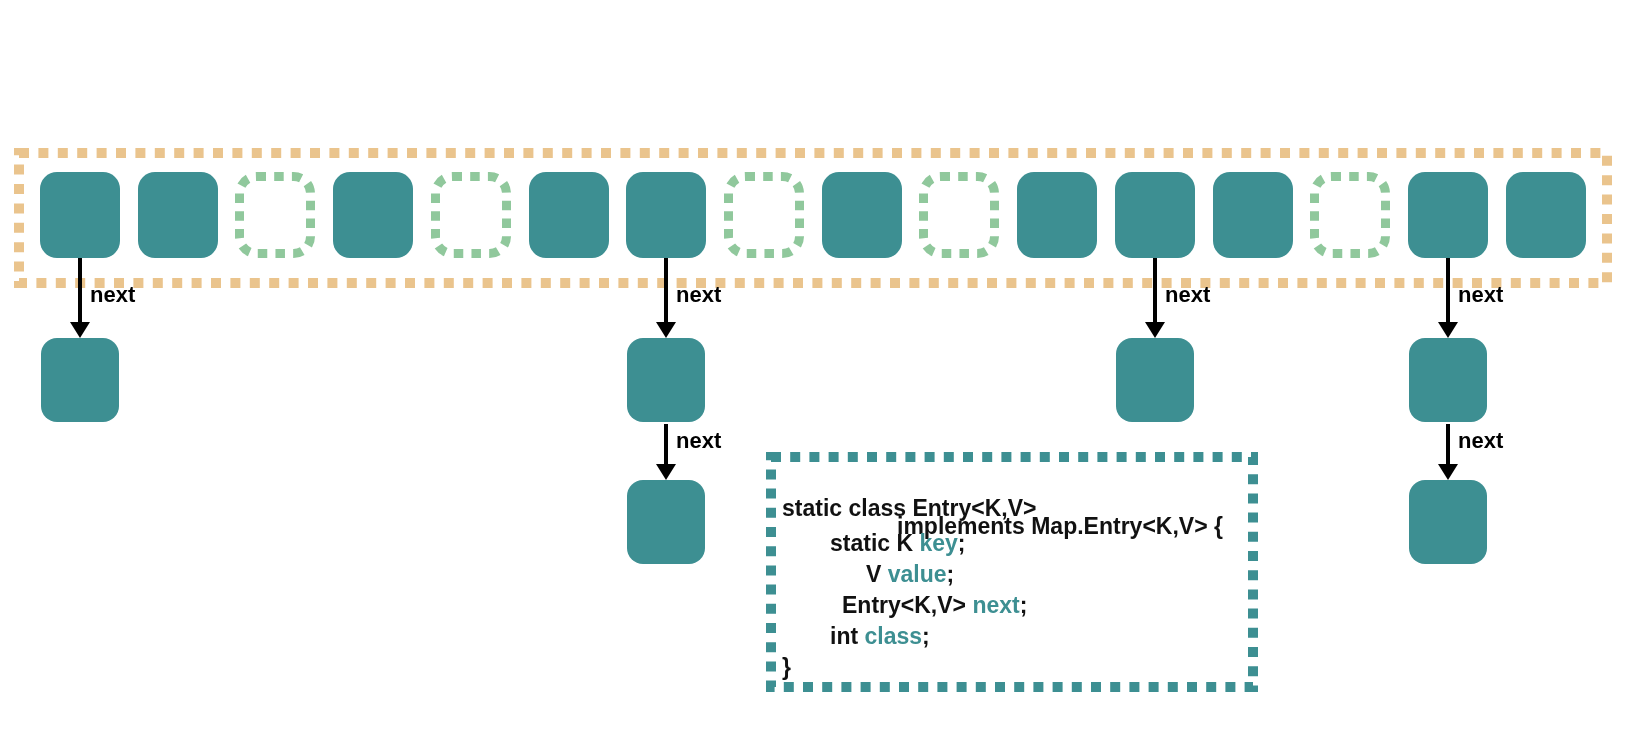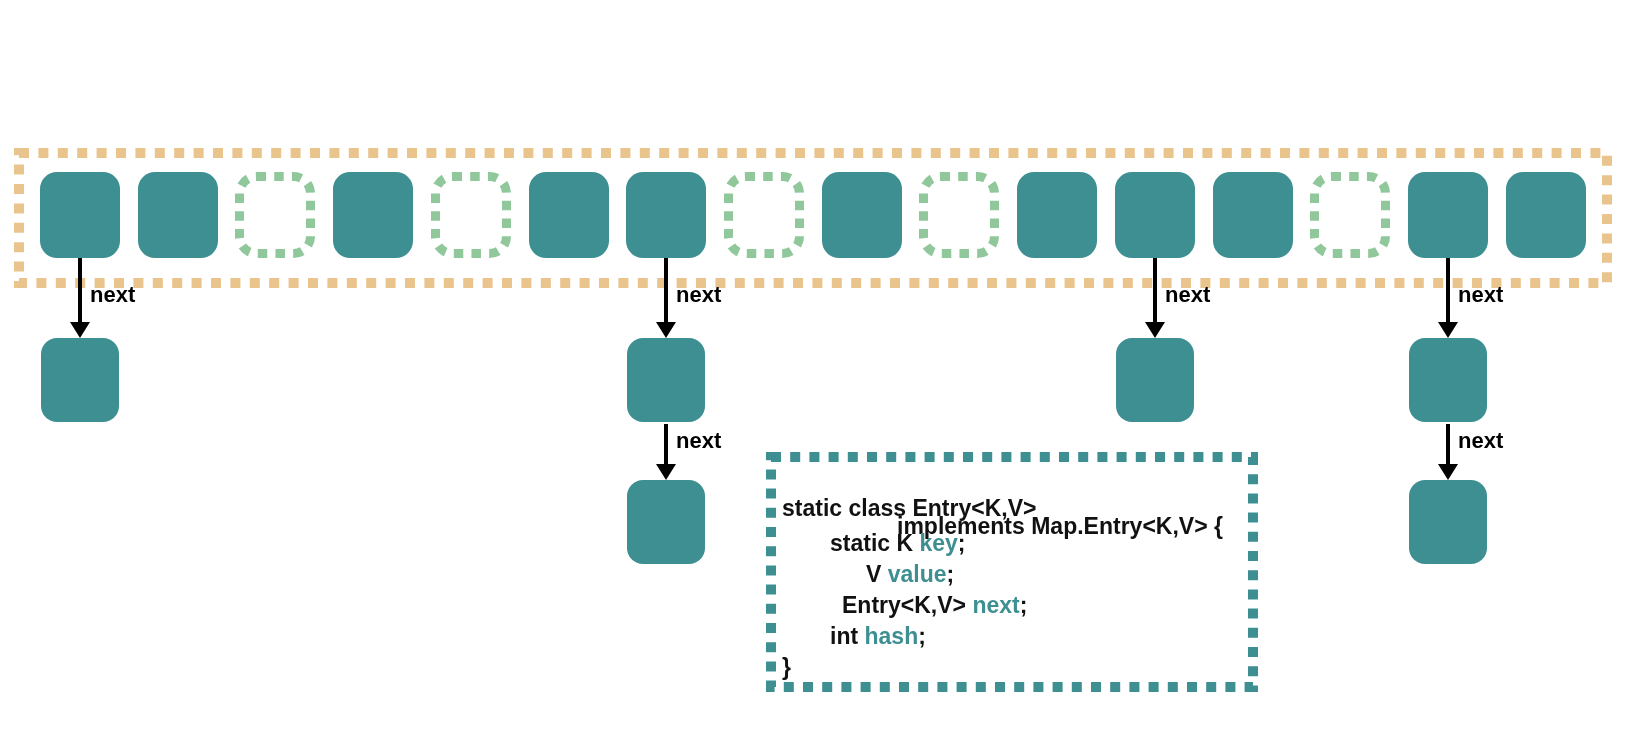--- a/index.html
+++ b/index.html
@@ -149,18 +149,18 @@
         <svg width="492" height="240">
      <rect x="5" y="5" width="482" height="230" fill="none" stroke="#3D8F92" stroke-width="10" stroke-dasharray="10 9.2"></rect>
    </svg>
       </div>
     <div id="code-lines">
         <div class="code-line" style="left: 16px; top: 18px; margin-top: 27px;"><span>static class Entry&lt;K,V&gt;</span></div>
         <div class="code-line" style="left: 131px; top: 49px; margin-top: 14px;"><span>implements Map.Entry&lt;K,V&gt; {</span></div>
         <div class="code-line" style="left: 64px; top: 80px;"><span>static K </span><span class="code-accent">key</span><span>;</span></div>
         <div class="code-line" style="left: 64px; top: 111px; margin-left: 36px;"><span>V </span><span class="code-accent">value</span><span>;</span></div>
         <div class="code-line" style="left: 76px; top: 142px;"><span>Entry&lt;K,V&gt; </span><span class="code-accent">next</span><span>;</span></div>
-        <div class="code-line" style="left: 64px; top: 173px;"><span>int </span><span class="code-accent">hash</span><span>;</span></div>
+        <div class="code-line" style="left: 64px; top: 173px;"><span>int </span><span class="code-accent">class</span><span>;</span></div>
         <div class="code-line" style="left: 16px; top: 204px;"><span>}</span></div>
       </div>
   </div>
 
 </div>
 
 </body></html>

